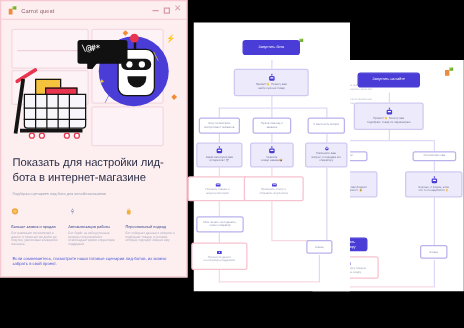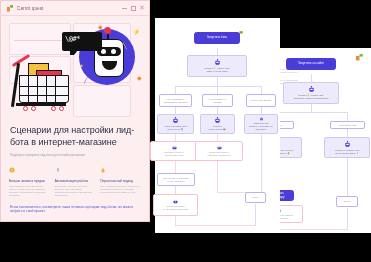--- a/index.html
+++ b/index.html
@@ -396,21 +396,21 @@
       </div>
 
       <span class="spark sp-o" style="left:93px;top:5px;">◆</span>
       <span class="spark sp-y" style="left:128px;top:10px;">⚡</span>
       <span class="spark sp-y" style="left:74px;top:44px;">✦</span>
       <span class="spark sp-o" style="left:132px;top:56px;">◆</span>
       <span class="spark sp-v" style="left:79px;top:58px;">╱</span>
       <span class="spark sp-y" style="left:118px;top:24px;">╲</span>
     </div>
 
-    <div class="f-title">Сценарии для настройки лид-бота в интернет-магазине</div>
+    <div class="f-title">Показать для настройки лид-бота в интернет-магазине</div>
     <div class="f-sub">Подборка сценариев лид-бота для онлайн-магазинов</div>
 
     <div class="feat-row">
       <div class="feat">
         <svg class="feat-ico" viewBox="0 0 12 12">
           <circle cx="6" cy="6" r="5" fill="#f0a93c"></circle>
           <circle cx="6" cy="6" r="2.6" fill="#f5c76a"></circle>
         </svg>
         <div class="feat-h">Больше заявок и продаж</div>
         <div class="feat-p">Бот вовлекает посетителей в диалог и помогает им дойти до покупки, увеличивая конверсию магазина.</div>

